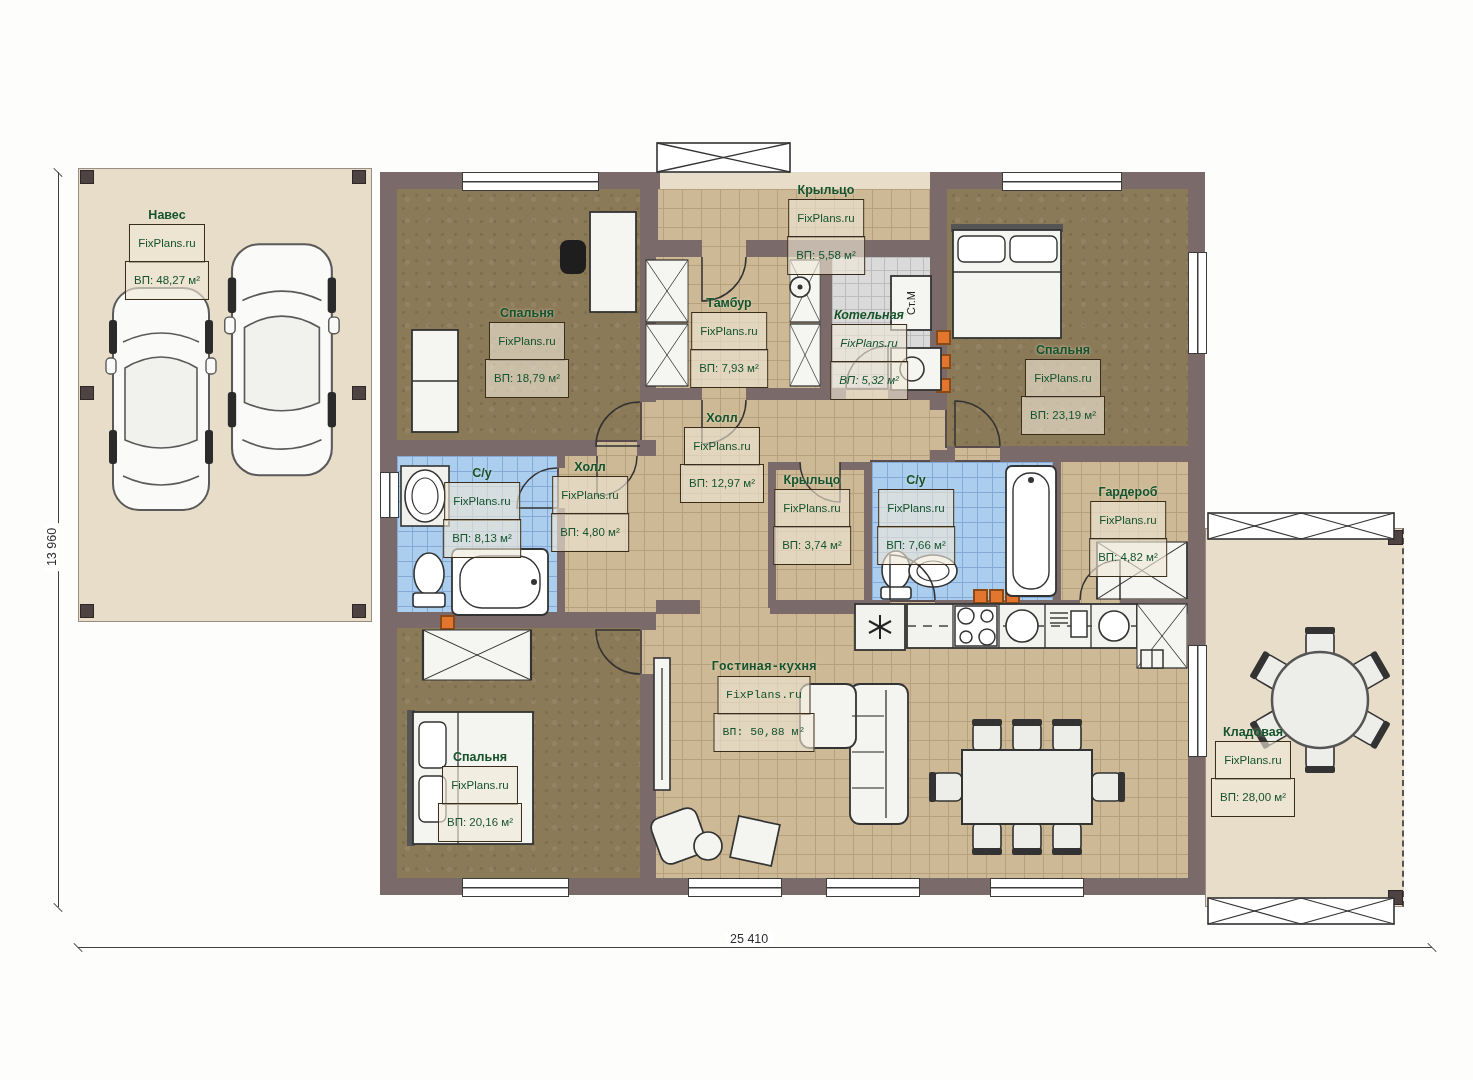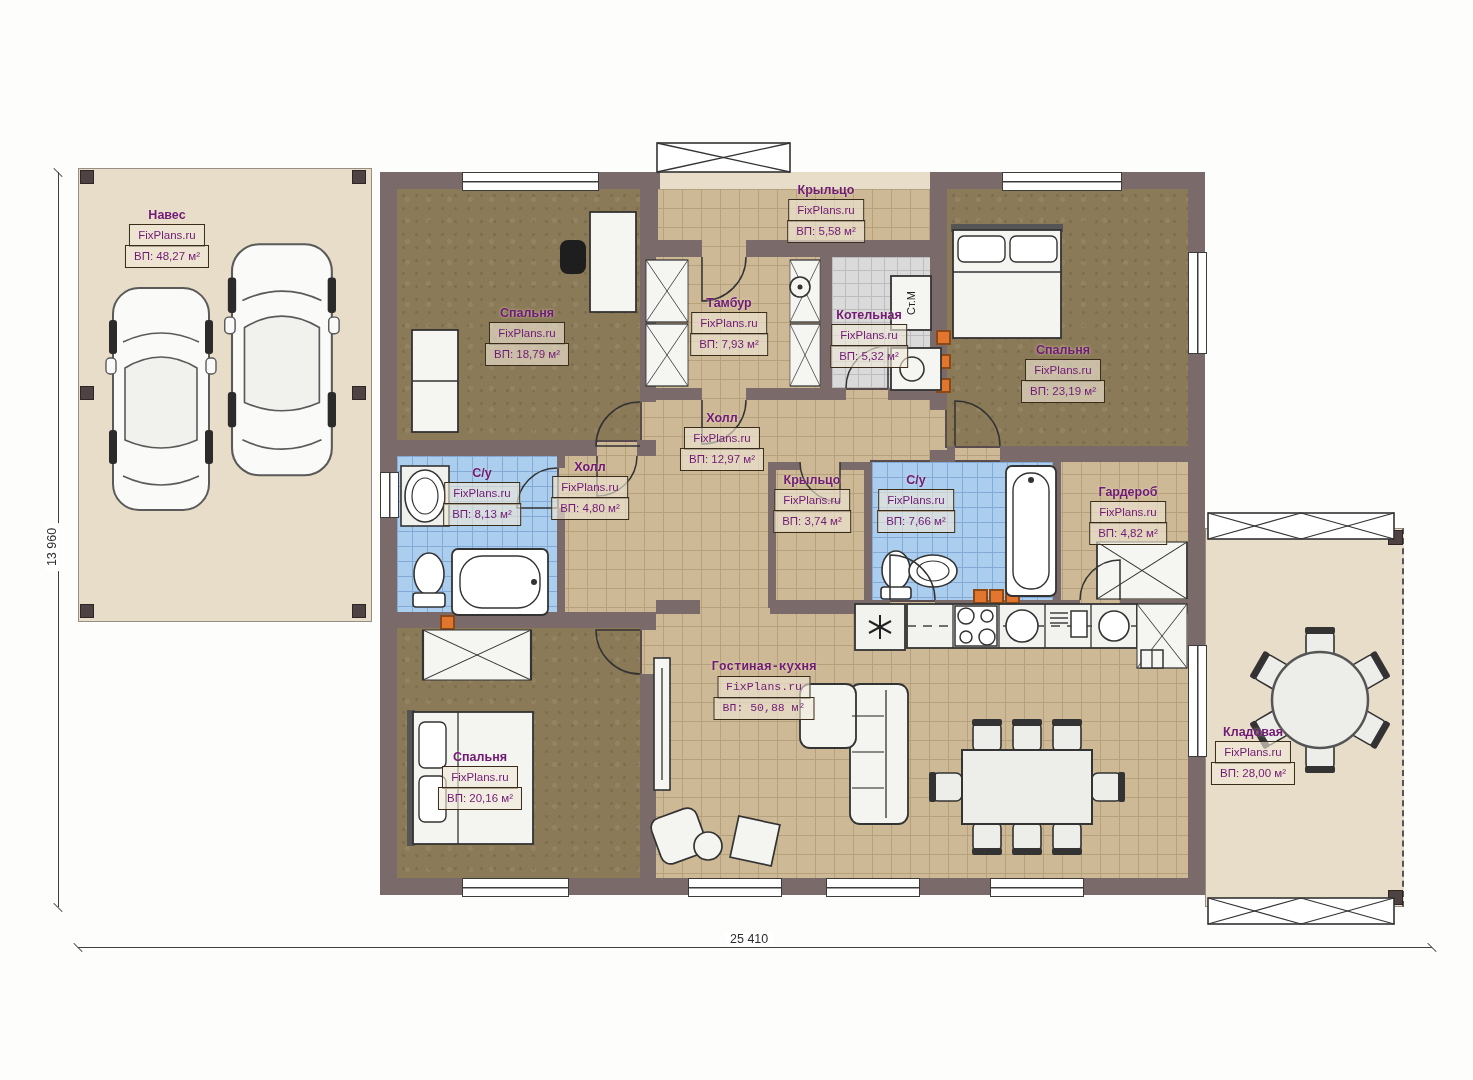--- a/index.html
+++ b/index.html
@@ -34,25 +34,25 @@
   
   .win-h{background:#fff;border:1px solid #3c3c3c;
     background-image:linear-gradient(#3c3c3c,#3c3c3c);
     background-size:100% 1.5px;background-position:center;background-repeat:no-repeat;}
   .win-v{background:#fff;border:1px solid #3c3c3c;
     background-image:linear-gradient(#3c3c3c,#3c3c3c);
     background-size:1.5px 100%;background-position:center;background-repeat:no-repeat;}
   .marker{background:#e2762f;border:2px solid #8a4a18;}
   
   .room-label{position:absolute;display:flex;flex-direction:column;align-items:center;
-    z-index:40;transform:translateX(-50%);color:#701a75;}
+    z-index:40;transform:translateX(-50%);color:#14532d;}
   .room-name{font-weight:bold;font-size:12.5px;margin-bottom:2px;white-space:nowrap;
     text-shadow:0 0 3px rgba(240,232,214,.7);}
   .lb{border:1.7px solid #3a2c1a;background:rgba(241,233,215,.62);font-size:11.5px;
-    padding:3px 8px;white-space:nowrap;line-height:1.3;}
+    padding:11px 8px;white-space:nowrap;line-height:1.3;}
   .lb+.lb{margin-top:-1.7px;}
   
   .dim-line-h{border-top:1.5px solid #3f3f3f;}
   .dim-line-v{border-left:1.5px solid #3f3f3f;}
   .dim-text{position:absolute;font-size:12.5px;color:#2c2c2c;background:#fff;
     padding:0 5px;white-space:nowrap;z-index:45;}
   .tick{width:12px;height:0;border-top:1.5px solid #3f3f3f;transform:rotate(45deg);}
   svg{position:absolute;left:0;top:0;z-index:30;pointer-events:none;}
   .z1{z-index:1}.z2{z-index:2}.z3{z-index:3}.z4{z-index:10}.z5{z-index:20}.z6{z-index:25}
 </style>
@@ -397,21 +397,21 @@
   <div class="room-label" style="left:527px;top:306px;">
     <div class="room-name">Спальня</div>
     <div class="lb">FixPlans.ru</div>
     <div class="lb">ВП: 18,79 м²</div>
   </div>
   <div class="room-label" style="left:729px;top:296px;">
     <div class="room-name">Тамбур</div>
     <div class="lb">FixPlans.ru</div>
     <div class="lb">ВП: 7,93 м²</div>
   </div>
-  <div class="room-label" style="left:869px;top:308px;">
+  <div class="room-label" style="left:869px;top:308px;font-style:italic;">
     <div class="room-name">Котельная</div>
     <div class="lb">FixPlans.ru</div>
     <div class="lb">ВП: 5,32 м²</div>
   </div>
   <div class="room-label" style="left:1063px;top:343px;">
     <div class="room-name">Спальня</div>
     <div class="lb">FixPlans.ru</div>
     <div class="lb">ВП: 23,19 м²</div>
   </div>
   <div class="room-label" style="left:722px;top:411px;">

